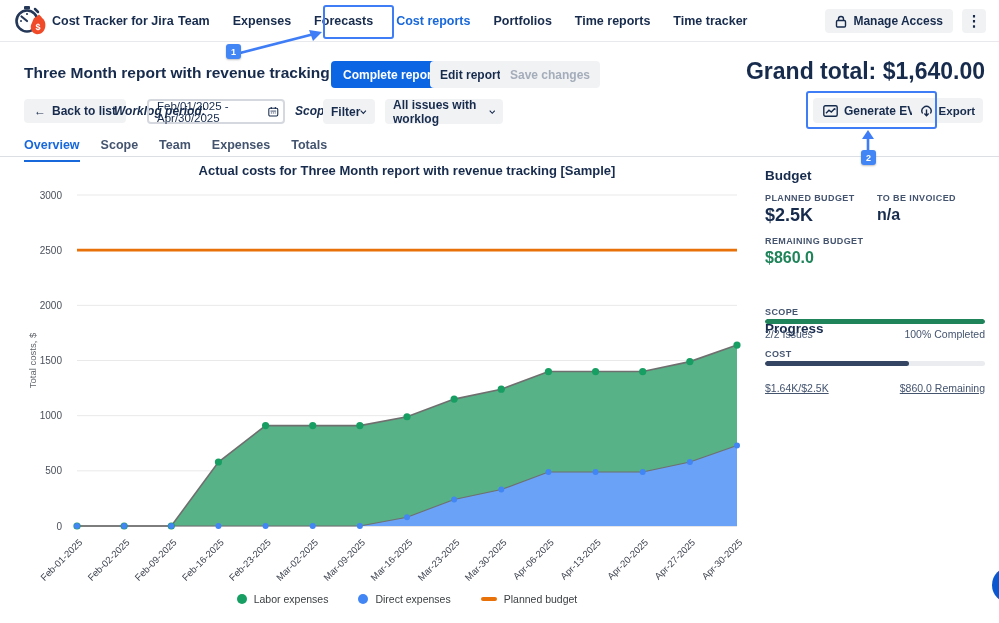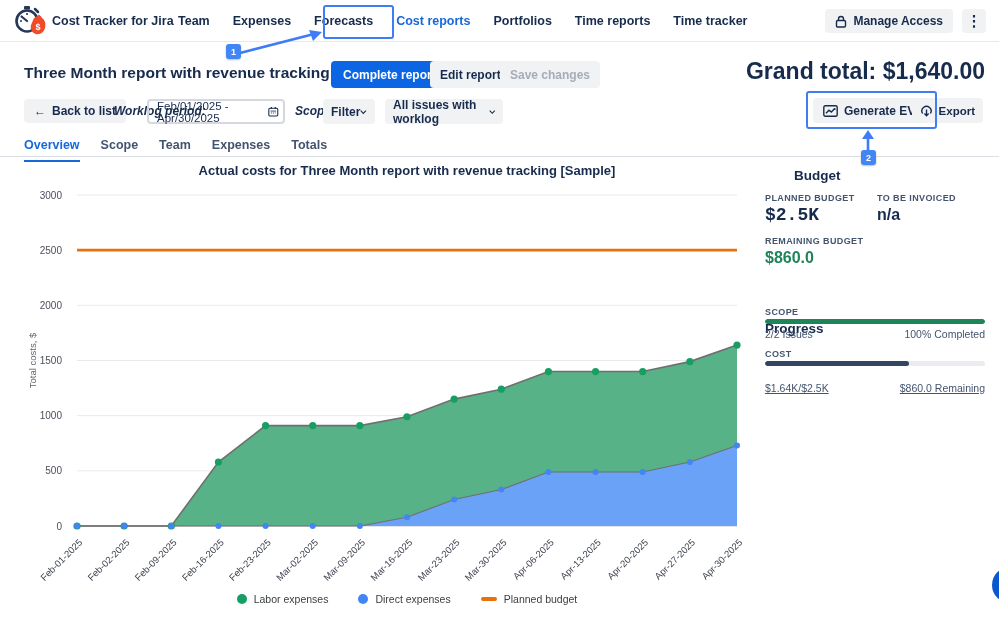--- a/index.html
+++ b/index.html
@@ -258,23 +258,23 @@
         <span class="legend-dot" style="background:#4285f4"></span>
         <span>Direct expenses</span>
       </div>
       <div class="legend-item">
         <span class="legend-dash" style="background:#e8710a"></span>
         <span>Planned budget</span>
       </div>
     </div>
 
   <div class="panel">
-    <h3 class="pos" style="left:0; top:0;margin-left:29px;">Budget</h3>
+    <h3 class="pos" style="left:0; top:0;">Budget</h3>
     <div class="micro pos" style="left:0; top:25px;">PLANNED BUDGET</div>
-    <div class="val-lg pos" style="left:0; top:37px;font-family:Liberation Mono, monospace;">$2.5K</div>
+    <div class="val-lg pos" style="left:0; top:37px;">$2.5K</div>
     <div class="micro pos" style="left:112px; top:25px;">TO BE INVOICED</div>
     <div class="val-md pos" style="left:112px; top:38px;">n/a</div>
     <div class="micro pos" style="left:0; top:68px;">REMAINING BUDGET</div>
     <div class="val-md val-green pos" style="left:0; top:81px;">$860.0</div>
 
     <h3 class="pos" style="left:0; top:115px;margin-top:38px;">Progress</h3>
     <div class="micro pos" style="left:0; top:139px;">SCOPE</div>
     <div class="bar pos" style="left:0; top:151px;">
       <div id="scope-bar-fill" style="width: 100%; background: rgb(31, 132, 90);"></div>
     </div>

